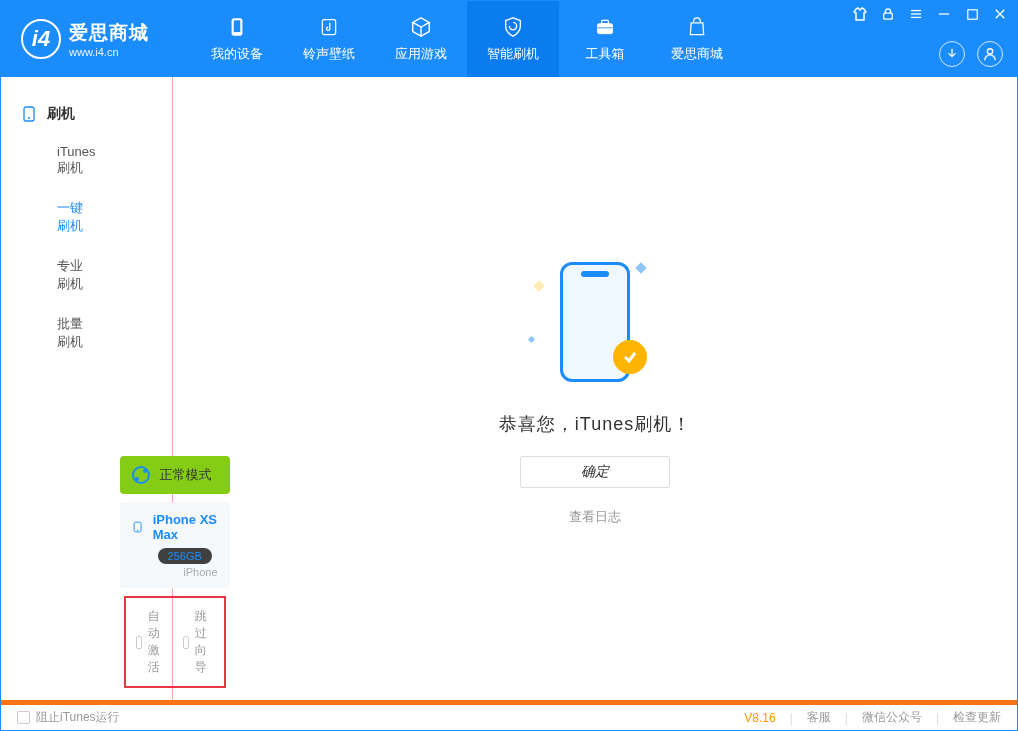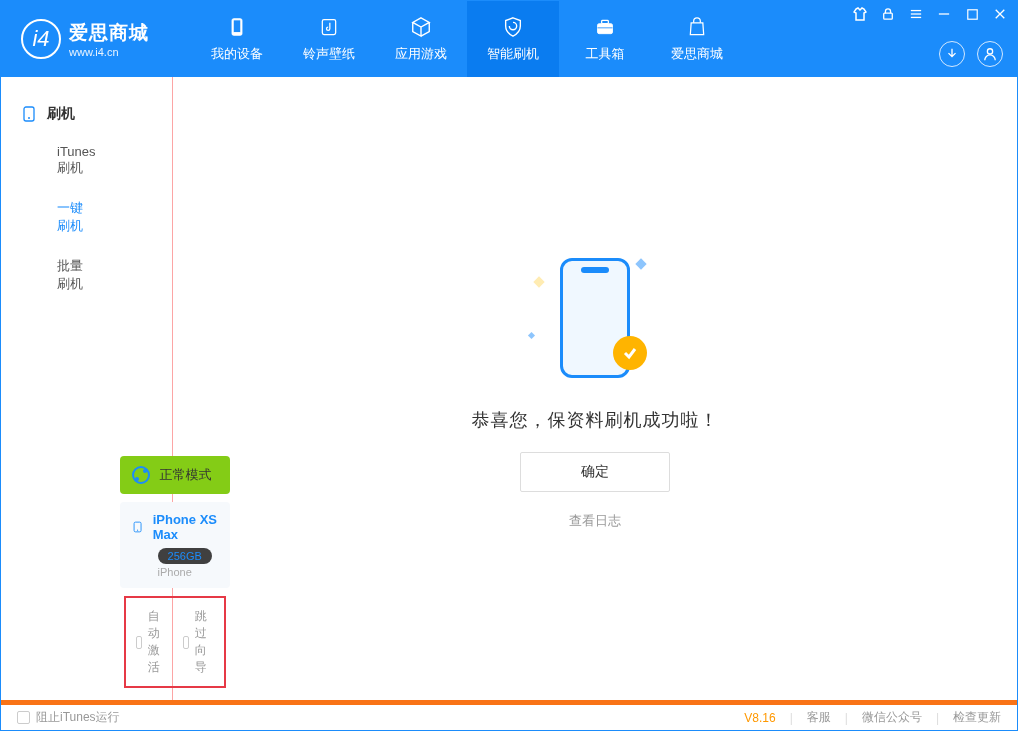--- a/index.html
+++ b/index.html
@@ -1,21 +1,21 @@
 <!DOCTYPE html>
 <html><head>
 <meta charset="utf-8">
 <style>
 * { margin: 0; padding: 0; box-sizing: border-box; font-family: "Microsoft YaHei", Arial, sans-serif; }
 body { background: #fff; width: 1018px; height: 731px; border: 1px solid #1b8cfb; overflow: hidden; position: relative; }
 
 
 .header { height: 76px; background: linear-gradient(to bottom, #1b8cfb, #1b8cfb); display: flex; align-items: center; color: #fff; position: relative; }
 .logo-area { display: flex; align-items: center; padding: 0 20px; width: 190px; }
-.logo-circle { width: 40px; height: 40px; border: 2.5px solid #fff; border-radius: 50%; display: flex; align-items: center; justify-content: center; font-size: 22px; font-weight: normal; font-style: italic; margin-right: 8px; }
+.logo-circle { width: 40px; height: 40px; border: 2.5px solid #fff; border-radius: 50%; display: flex; align-items: center; justify-content: center; font-size: 22px; font-weight: bold; font-style: italic; margin-right: 8px; }
 .logo-text { display: flex; flex-direction: column; }
 .logo-title { font-size: 19px; font-weight: bold; letter-spacing: 1px; }
 .logo-sub { font-size: 11px; opacity: 0.9; }
 
 .nav-tabs { display: flex; height: 100%; }
 .nav-tab { width: 92px; height: 100%; display: flex; flex-direction: column; align-items: center; justify-content: center; cursor: pointer; font-size: 13px; gap: 6px; }
 .nav-tab.active { background: #0a7cf0; }
 .nav-icon { width: 24px; height: 24px; display: flex; align-items: center; justify-content: center; }
 .nav-icon svg { fill: #fff; stroke: #fff; }
 
@@ -40,40 +40,40 @@
 .mode-box { background: #84cc16; border-radius: 4px; padding: 10px 12px; display: flex; align-items: center; gap: 10px; font-size: 13px; color: #333; margin-bottom: 8px; }
 .mode-icon { width: 18px; height: 18px; border: 2px solid #1b8cfb; border-radius: 50%; position: relative; }
 .mode-icon::before { content: ""; position: absolute; width: 4px; height: 4px; background: #1b8cfb; border-radius: 50%; top: 1px; right: 1px; }
 .mode-icon::after { content: ""; position: absolute; width: 4px; height: 4px; background: #1b8cfb; border-radius: 50%; bottom: 1px; left: 1px; }
 
 .device-box { background: #f6f9fc; border-radius: 4px; padding: 10px 12px; }
 .device-row { display: flex; align-items: center; gap: 10px; }
 .device-row svg { width: 16px; height: 16px; }
 .device-name { font-size: 13px; font-weight: bold; color: #1b8cfb; }
 .device-cap { display: inline-block; background: #404040; color: #1b8cfb; font-size: 11px; padding: 2px 10px; border-radius: 10px; margin: 6px 0 2px 26px; }
-.device-type { font-size: 11px; color: #aaa; margin-left: 26px; }
+.device-type { font-size: 11px; color: #aaa; margin-left: 26px; text-align: right; }
 
 .checkbox-row { display: flex; gap: 16px; padding: 10px 10px; margin: 8px 4px 4px; border: 2px solid #e63946; }
 .cb { display: flex; align-items: center; gap: 6px; font-size: 12px; color: #999; cursor: pointer; }
 .cb-box { width: 13px; height: 13px; border: 1px solid #ccc; border-radius: 2px; }
 
 
 .main { flex: 1; display: flex; flex-direction: column; align-items: center; justify-content: center; gap: 20px; }
 .illustration { width: 140px; height: 140px; position: relative; display: flex; align-items: center; justify-content: center; }
 .phone-shape { width: 70px; height: 120px; border: 3px solid #1b8cfb; border-radius: 12px; position: relative; background: #f0f8ff; }
 .phone-shape::before { content: ""; position: absolute; top: 6px; left: 50%; transform: translateX(-50%); width: 28px; height: 6px; background: #1b8cfb; border-radius: 3px; }
 .check-badge { position: absolute; bottom: 18px; right: 18px; width: 34px; height: 34px; background: #ffb400; border-radius: 50%; display: flex; align-items: center; justify-content: center; }
 .check-badge svg { stroke: #fff; stroke-width: 3; fill: none; }
 .sparkle { position: absolute; width: 8px; height: 8px; background: #1b8cfb; transform: rotate(45deg); opacity: 0.5; }
 .sparkle.s1 { top: 30px; left: 10px; background: #ffd966; }
 .sparkle.s2 { top: 12px; right: 20px; }
 .sparkle.s3 { bottom: 50px; left: 4px; width: 5px; height: 5px; }
 
 .success-text { font-size: 18px; color: #333; letter-spacing: 1px; }
-.confirm-btn { width: 150px; height: 40px; border: 1px solid #ddd; background: #fff; font-size: 14px; color: #333; cursor: pointer; border-radius: 2px; }
+.confirm-btn { width: 150px; height: 32px; border: 1px solid #ddd; background: #fff; font-size: 14px; color: #333; cursor: pointer; border-radius: 2px; font-style: italic; }
 .log-link { font-size: 13px; color: #999; cursor: pointer; }
 
 
 .footer { height: 30px; border-top: 5px solid #f97316; display: flex; align-items: center; padding: 0 16px; font-size: 12px; color: #999; }
 .footer .cb { color: #999; }
 .footer-right { margin-left: auto; display: flex; align-items: center; gap: 14px; }
 .footer-ver { color: #ff9800; }
 .footer-sep { color: #ddd; }
 .footer-link { cursor: pointer; color: #999; }
 </style>
@@ -203,20 +203,21 @@
     <div class="side-group">
       <div class="side-header">
         <svg viewBox="0 0 16 16">
             <rect x="3" y="1" width="10" height="14" rx="2" fill="none" stroke="#1b8cfb" stroke-width="1.3"></rect>
             <circle cx="8" cy="12" r="1" fill="#1b8cfb"></circle>
           </svg>
         <span>刷机</span>
       </div>
       <div class="side-item">iTunes刷机</div>
       <div class="side-item active">一键刷机</div>
+      <div class="side-item">专业刷机</div>
       <div class="side-item">批量刷机</div>
     </div>
 
     <div class="device-area">
       <div class="mode-box">
         <span class="mode-icon"></span>
         <span>正常模式</span>
       </div>
       <div class="device-box">
         <div class="device-row">
@@ -247,21 +248,21 @@
       <div class="sparkle s1"></div>
       <div class="sparkle s2"></div>
       <div class="sparkle s3"></div>
       <div class="phone-shape"></div>
       <div class="check-badge">
         <svg viewBox="0 0 16 16" width="16" height="16">
             <path d="M3 8 L7 12 L13 4"></path>
           </svg>
       </div>
     </div>
-    <div class="success-text">恭喜您，保资料刷机成功啦！</div>
+    <div class="success-text">恭喜您，iTunes刷机！</div>
     <button class="confirm-btn">确定</button>
     <a class="log-link">查看日志</a>
   </div>
 </div>
 
 <div class="footer">
   <label class="cb">
     <span class="cb-box"></span>
     <span>阻止iTunes运行</span>
   </label>

